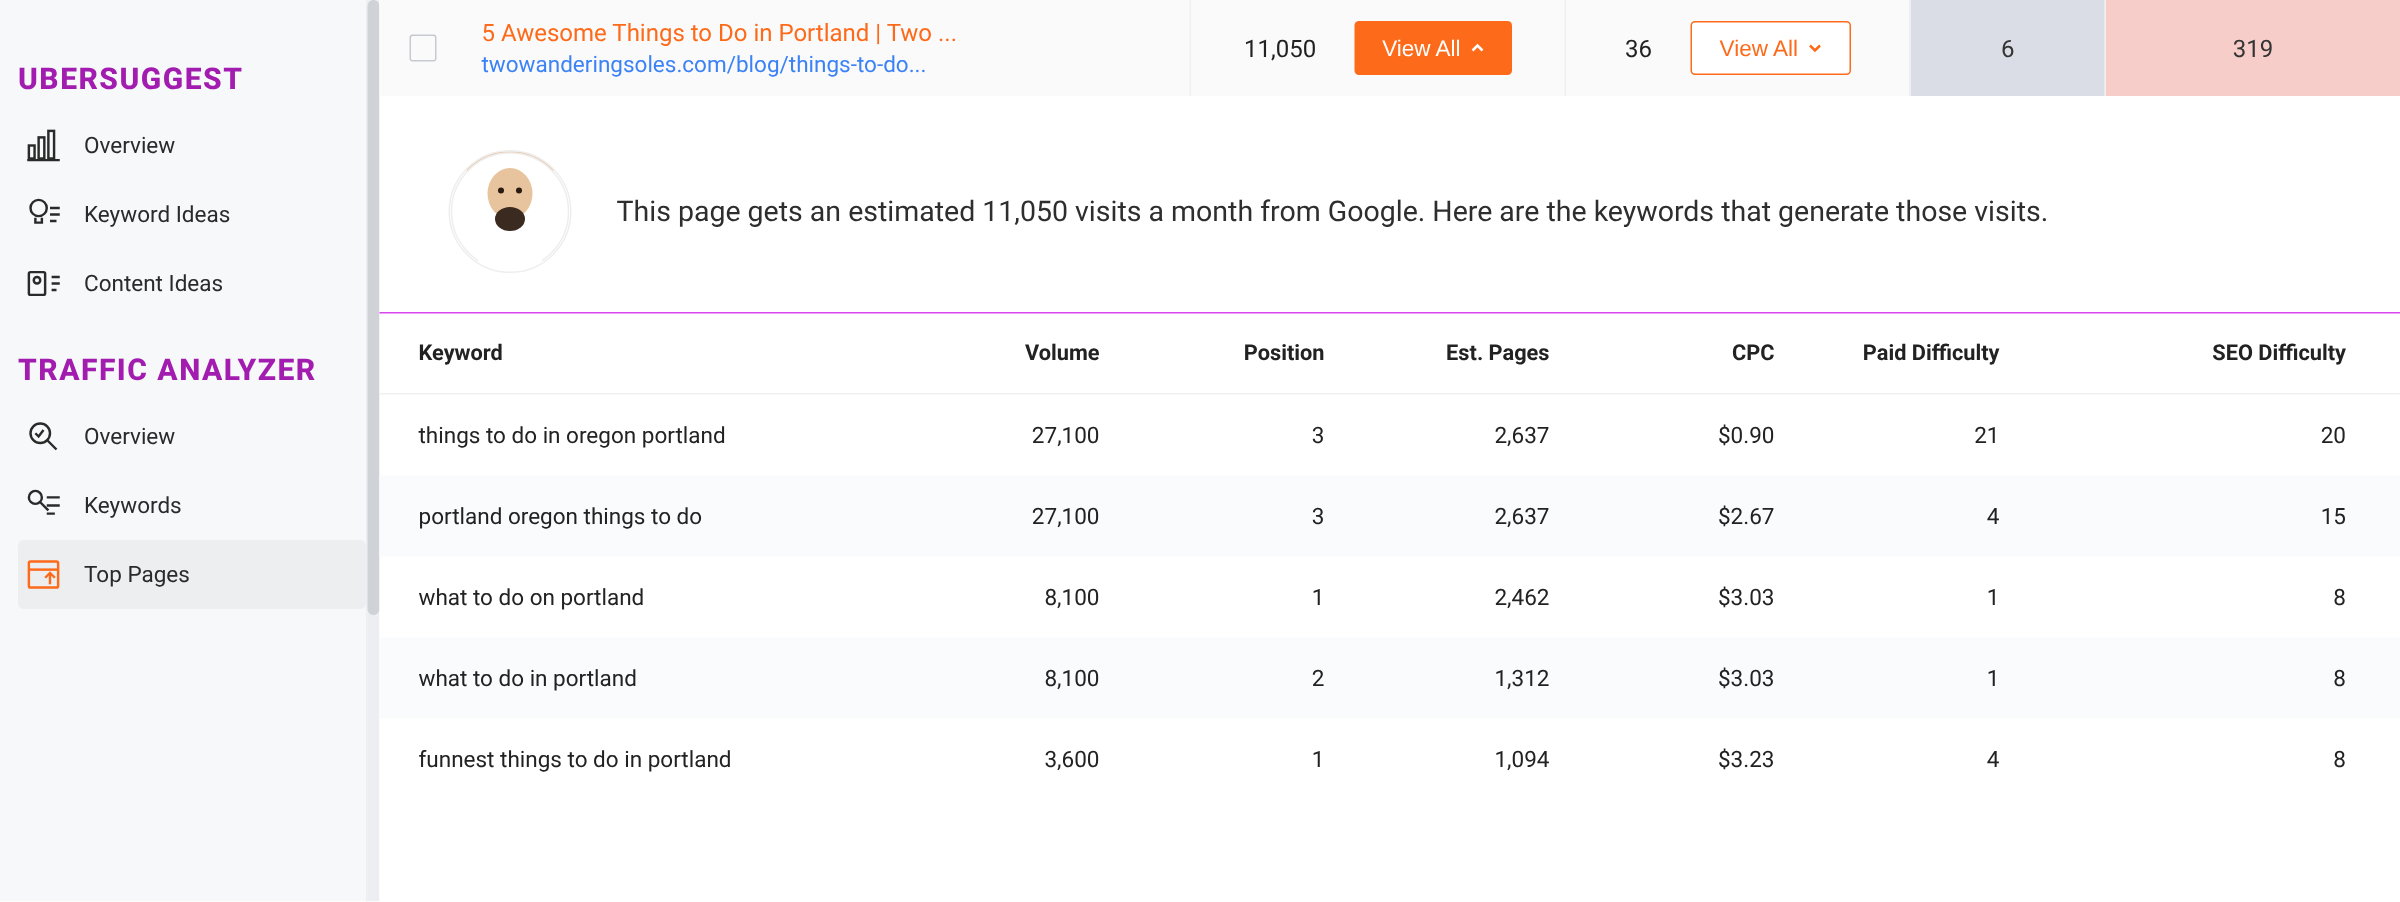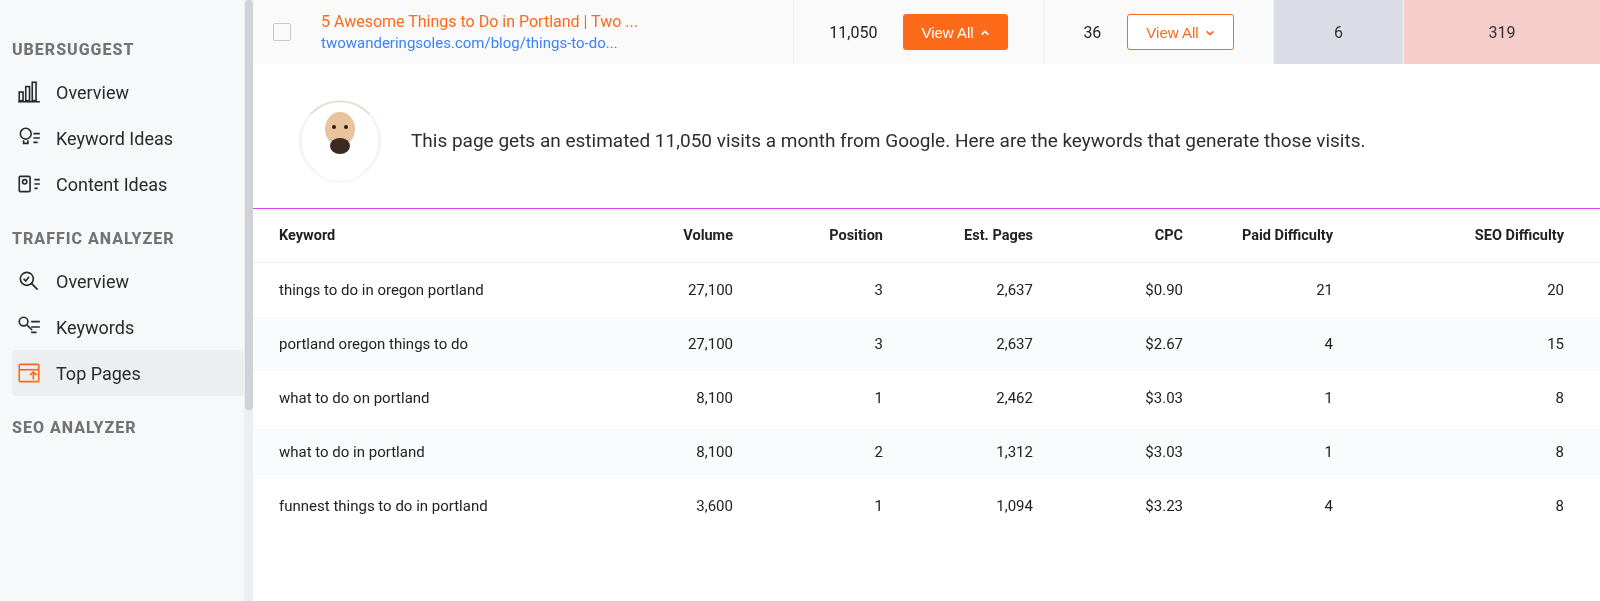--- a/index.html
+++ b/index.html
@@ -1,22 +1,22 @@
 <!DOCTYPE html>
 <html><head>
 <meta charset="utf-8">
 <style>
   * { box-sizing: border-box; margin: 0; padding: 0; }
   body { font-family: -apple-system, BlinkMacSystemFont, "Segoe UI", Roboto, Arial, sans-serif; background:#fff; color:#222; width:1600px; height:601px; overflow:hidden; position:relative; }
   .sidebar { position:absolute; left:0; top:0; width:245px; height:601px; background:#f7f8fa; padding:18px 0 0 12px; border-right:1px solid #eceef1; }
-  .sidebar .section-title { font-weight:800; font-size:16px; letter-spacing:1px; color:#737373; margin:22px 0 10px 0; }
+  .sidebar .section-title { font-weight:800; font-size:20px; letter-spacing:1px; color:#a21caf; margin:22px 0 10px 0; }
   .nav-item { display:flex; align-items:center; gap:14px; height:46px; padding-left:4px; cursor:pointer; color:#2a2a2a; border-radius:4px; }
   .nav-item.active { background:#eceef0; }
   .nav-item.active .nav-icon { color:#fd6a1a; }
-  .nav-item .nav-label { font-size:18px; }
+  .nav-item .nav-label { font-size:15px; }
   .nav-icon { width:26px; height:26px; color:#2a2a2a; display:flex; align-items:center; justify-content:center; }
   .nav-icon svg { width:26px; height:26px; stroke:currentColor; fill:none; stroke-width:1.5; }
   .scroll-track { position:absolute; left:245px; top:0; width:8px; height:601px; background:#eceef1; }
   .scroll-thumb { position:absolute; left:0; top:0; width:8px; height:410px; background:#cfd2d7; border-radius:4px; }
   .main { position:absolute; left:253px; top:0; right:0; bottom:0; background:#fff; }
 
   
   .topbar { display:flex; align-items:stretch; height:64px; position:relative; }
   .topbar .colseg { display:flex; align-items:center; justify-content:center; border-left:1px solid #f0f0f0; }
   .page-cell { display:flex; align-items:center; flex:0 0 540px; background:#fafafa; padding:0 12px 0 20px; }
@@ -123,21 +123,20 @@
       <svg viewBox="0 0 24 24">
           <rect x="3" y="4" width="18" height="16" rx="1"></rect>
           <path d="M3 9h18"></path>
           <path d="M13 14l3-3 3 3"></path>
           <path d="M16 11v7"></path>
         </svg>
     </span>
     <span class="nav-label">Top Pages</span>
   </div>
 
-  <div class="section-title">SEO ANALYZER</div>
 </nav>
 
 <div class="scroll-track">
   <div class="scroll-thumb"></div>
 </div>
 
 <main class="main">
 
   <div class="topbar">
     <div class="page-cell">

